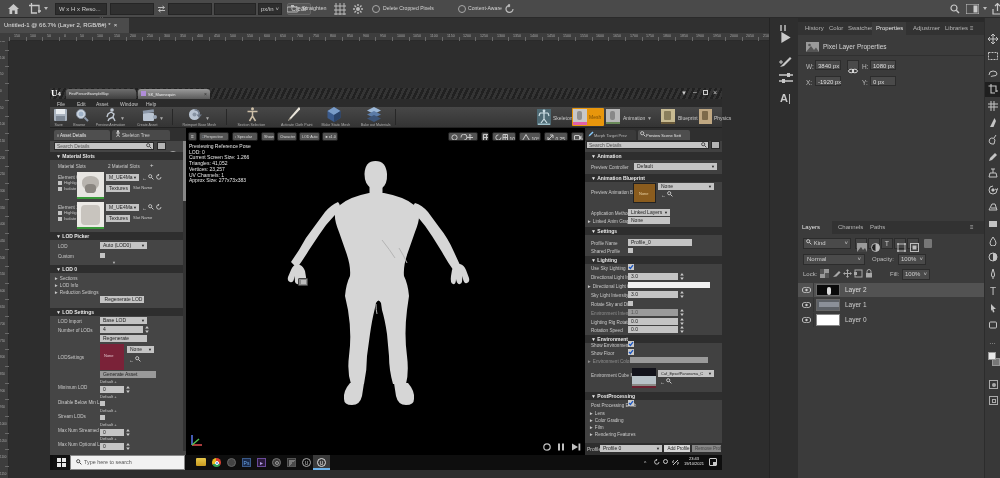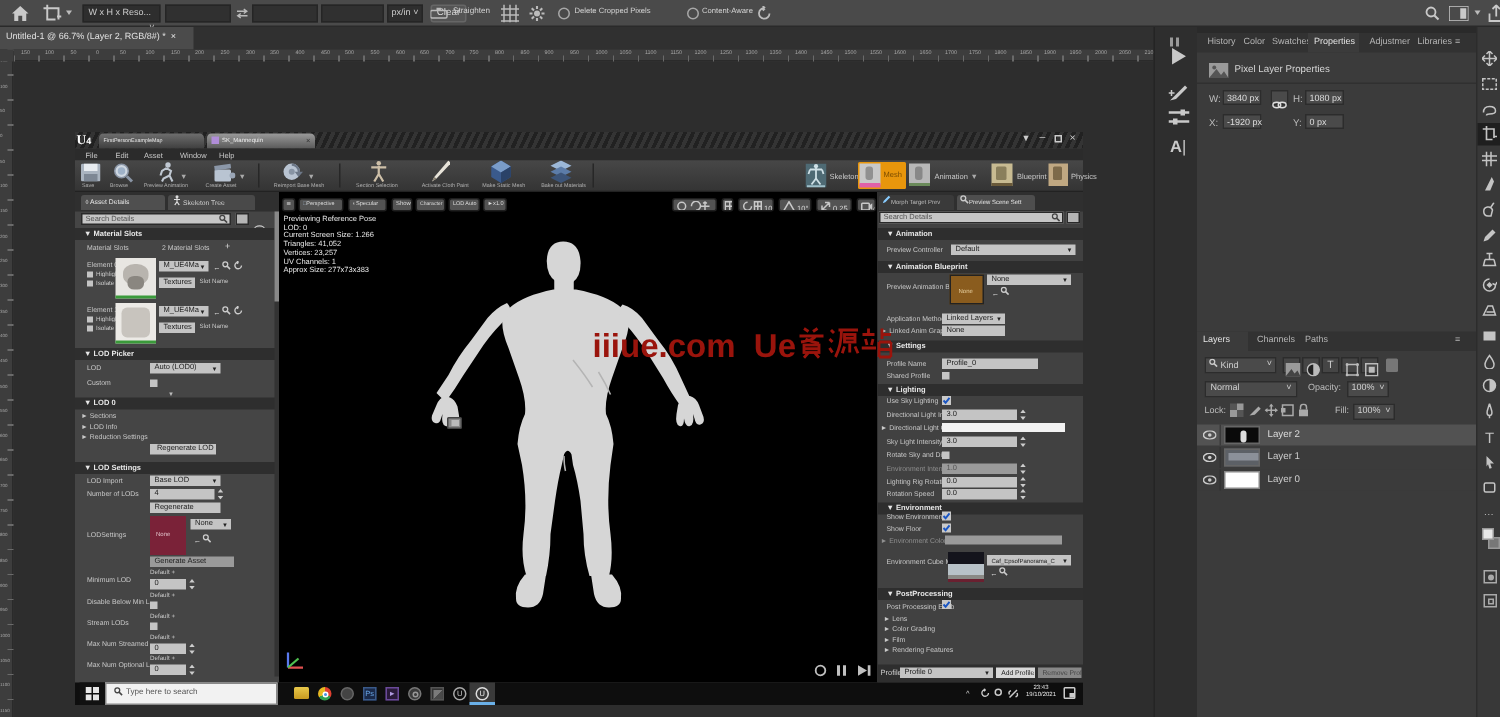--- a/index.html
+++ b/index.html
@@ -689,31 +689,20 @@
       <svg class="abs" style="left:622px;top:4px" width="7" height="7" viewBox="0 0 7 7">
           <path d="M1 6 L6 1 M1 4 Q0 2 2 1.5 M6 3 Q7 5 5 5.5" stroke="#ccc" fill="none"></path>
         </svg>
       <div class="abs" style="left:630px;top:2px;width:28px;color:#e8e8e8;font-size:5px;line-height:5.5px;text-align:center;transform:scale(0.8);transform-origin:50% 0">23:43<br>19/10/2021</div>
       <div class="abs" style="left:659px;top:3px;width:8px;height:8px;border:1px solid #ccc;border-radius:1px">
           <div style="position:absolute;right:0;bottom:0;width:3px;height:3px;background:#ccc"></div>
         </div>
     </div>
   </div>
 
-  <div class="abs" id="wm">iiiue.com&nbsp; Ue<svg width="64" height="22" viewBox="0 0 64 22" style="vertical-align:-2px">
-        <g stroke="#9a140c" stroke-width="1.9" fill="none">
-    <path d="M5 1 L8 3 M14 1 L11 3 M2 6 H18 M13 6 Q11 9 3 10 M6 8 Q10 10 15 11"></path>
-    <rect x="5" y="12" width="10" height="5"></rect>
-          <path d="M5 14.5 H15 M8 17 L5 20.5 M12 17 L15 20.5"></path>
-    <path d="M23 2 L25 4 M22 8 L24 10 M22 14 L24 17 M28 2 H41 M30 2 Q30 12 26 20"></path>
-    <rect x="32" y="5" width="7" height="5"></rect>
-          <path d="M32 7.5 H39 M35.5 11 V17 M32 13 L30.5 17.5 M39 13 L41 17.5"></path>
-    <path d="M48 1 V4 M44 5 H52 M46 8 L47 12 M51 8 L50 12 M43.5 14 H53 M57 1 V8 M57 5 H63 M55 10 H63 M55 10 V20 M63 10 V20 M55 20 H63 M55 15 H63"></path>
-  </g>
-      </svg></div>
 
   <div class="abs" id="dockmini">
     <div class="abs" style="left:10px;top:7px;width:2px;height:6px;background:#9a9a9a"></div>
       <div class="abs" style="left:14px;top:7px;width:2px;height:6px;background:#9a9a9a"></div>
     <svg class="abs" style="left:10px;top:13px" width="12" height="13" viewBox="0 0 12 14">
         <path d="M1 1 L11 7 L1 13 Z" fill="#c9c9c9"></path>
       </svg>
     <svg class="abs" style="left:9px;top:36px" width="14" height="14" viewBox="0 0 14 14">
         <path d="M1 13 L4 10 L11 3 L12.5 4.5 L5 12 Z" fill="#c9c9c9"></path>
         <path d="M0 8 h4 M2 6 v4" stroke="#c9c9c9" stroke-width="1"></path>

